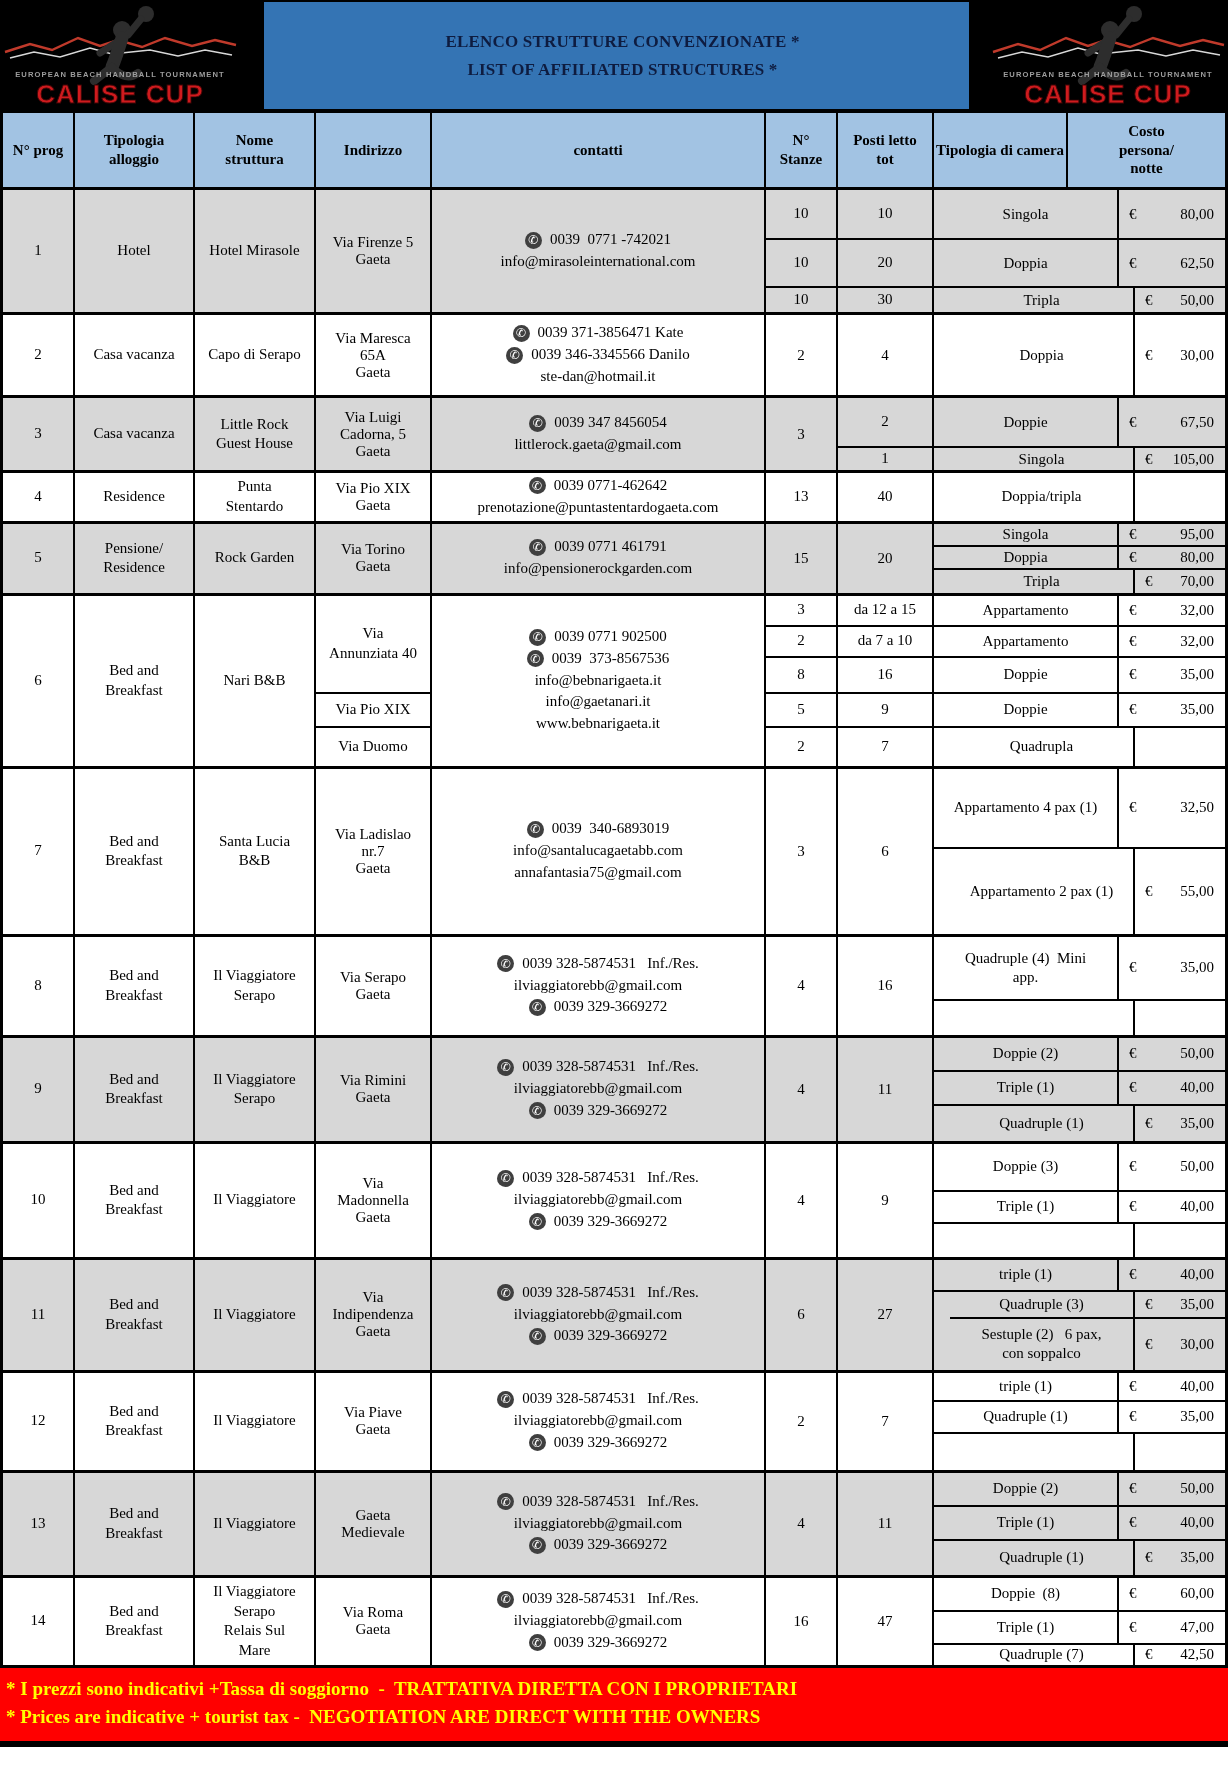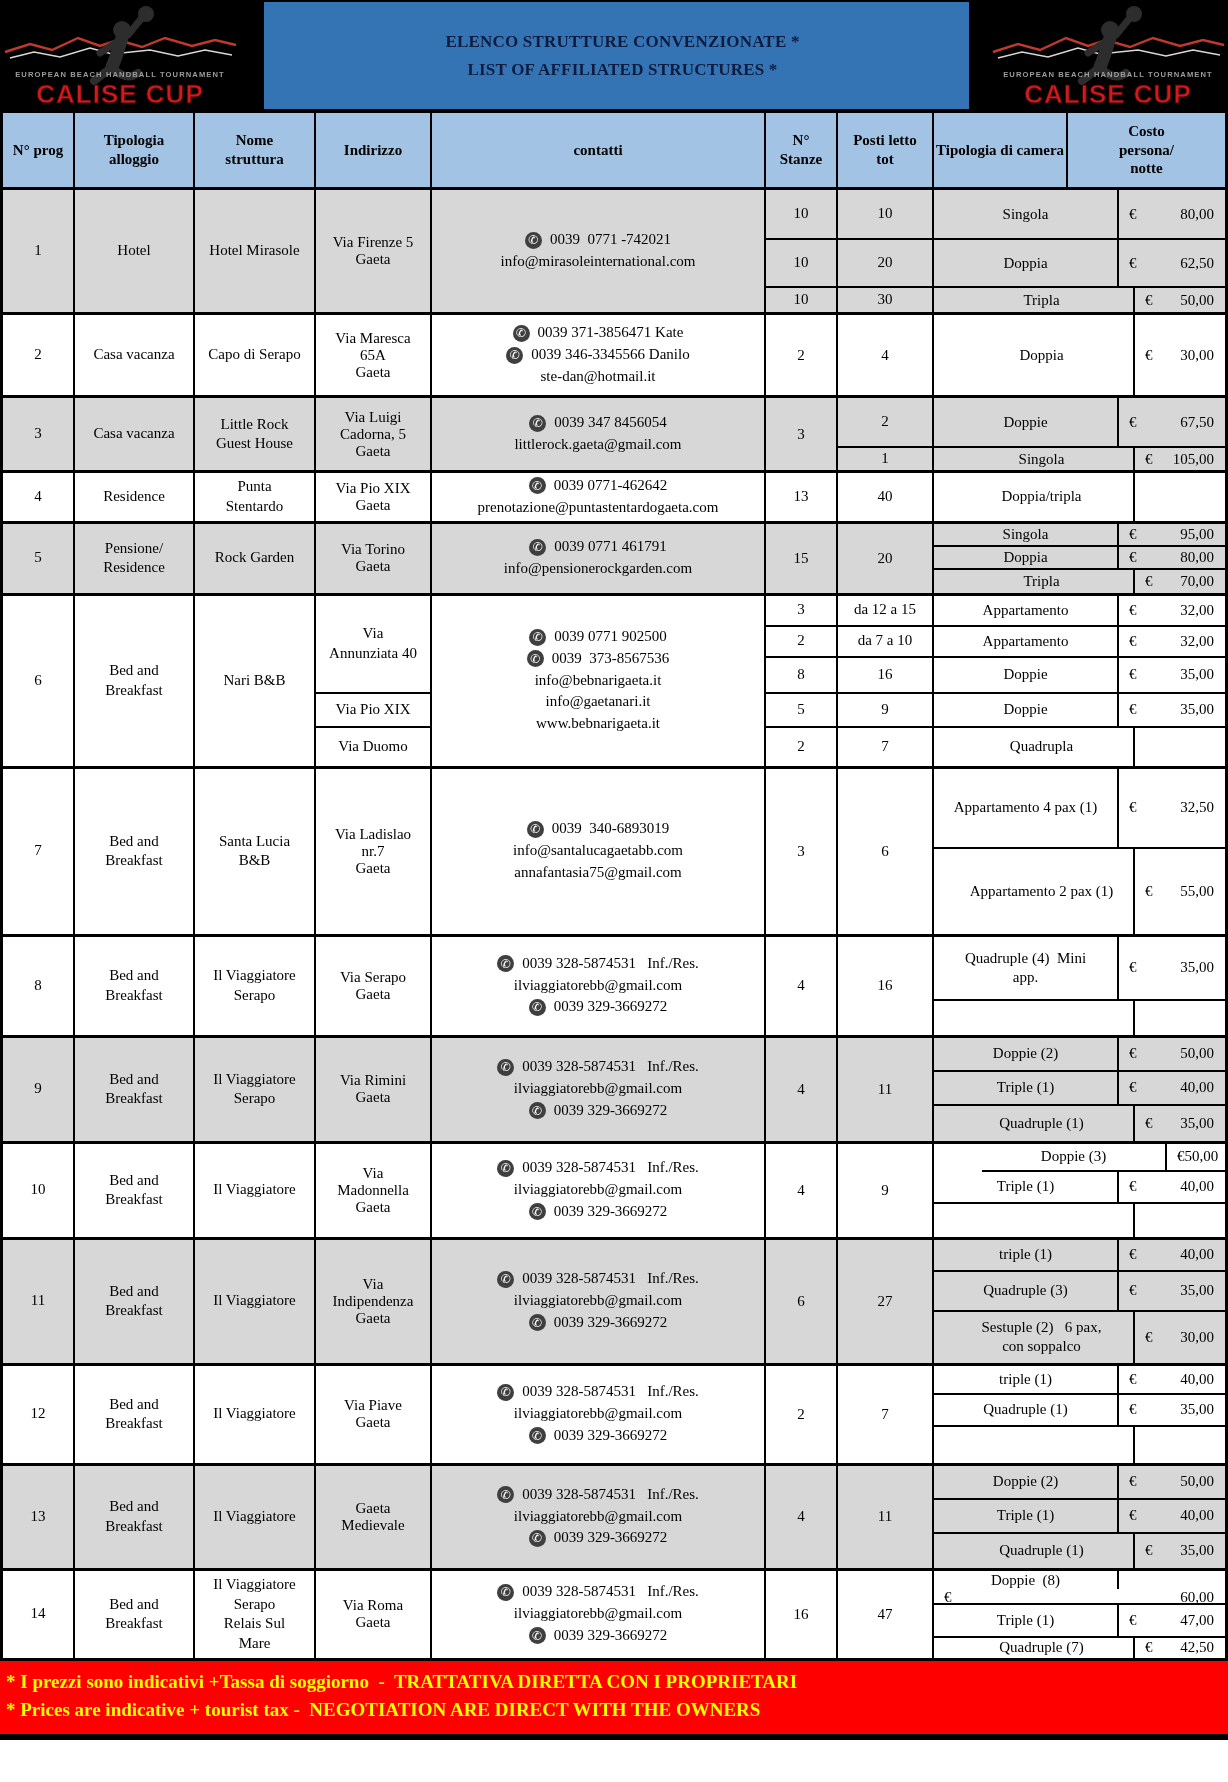--- a/index.html
+++ b/index.html
@@ -523,21 +523,21 @@
             <div class="ctext">ilviaggiatorebb@gmail.com</div>
           </div>
           <div class="cline">
             <div class="phicon">✆</div>
             <div class="ctext">0039 329-3669272</div>
           </div>
         </div>
         <div class="cell c-sta span">4</div>
         <div class="cell c-pos span">9</div>
         <div class="cell c-rooms stack">
-          <div class="subrow" style="height: 28px; margin-left: 48px;">
+          <div class="subrow" style="height: 48px;">
             <div class="cam">Doppie (3)</div>
             <div class="cost">
               <div class="euro">€</div>
               <div class="val">50,00</div>
             </div>
           </div>
           <div class="subrow" style="height: 32px;">
             <div class="cam">Triple (1)</div>
             <div class="cost">
               <div class="euro">€</div>
@@ -574,21 +574,21 @@
         <div class="cell c-sta span">6</div>
         <div class="cell c-pos span">27</div>
         <div class="cell c-rooms stack">
           <div class="subrow" style="height: 32px;">
             <div class="cam">triple (1)</div>
             <div class="cost">
               <div class="euro">€</div>
               <div class="val">40,00</div>
             </div>
           </div>
-          <div class="subrow" style="height: 40px;">
+          <div class="subrow" style="height: 27px; margin-left: 16px;">
             <div class="cam">Quadruple (3)</div>
             <div class="cost">
               <div class="euro">€</div>
               <div class="val">35,00</div>
             </div>
           </div>
           <div class="subrow" style="height: 51px;">
             <div class="cam">Sestuple (2)   6 pax,
 con soppalco</div>
             <div class="cost">
@@ -706,21 +706,21 @@
             <div class="ctext">ilviaggiatorebb@gmail.com</div>
           </div>
           <div class="cline">
             <div class="phicon">✆</div>
             <div class="ctext">0039 329-3669272</div>
           </div>
         </div>
         <div class="cell c-sta span">16</div>
         <div class="cell c-pos span">47</div>
         <div class="cell c-rooms stack">
-          <div class="subrow" style="height: 34px; flex-direction: column;">
+          <div class="subrow" style="height: 34px;">
             <div class="cam">Doppie  (8)</div>
             <div class="cost">
               <div class="euro">€</div>
               <div class="val">60,00</div>
             </div>
           </div>
           <div class="subrow" style="height: 33px;">
             <div class="cam">Triple (1)</div>
             <div class="cost">
               <div class="euro">€</div>

